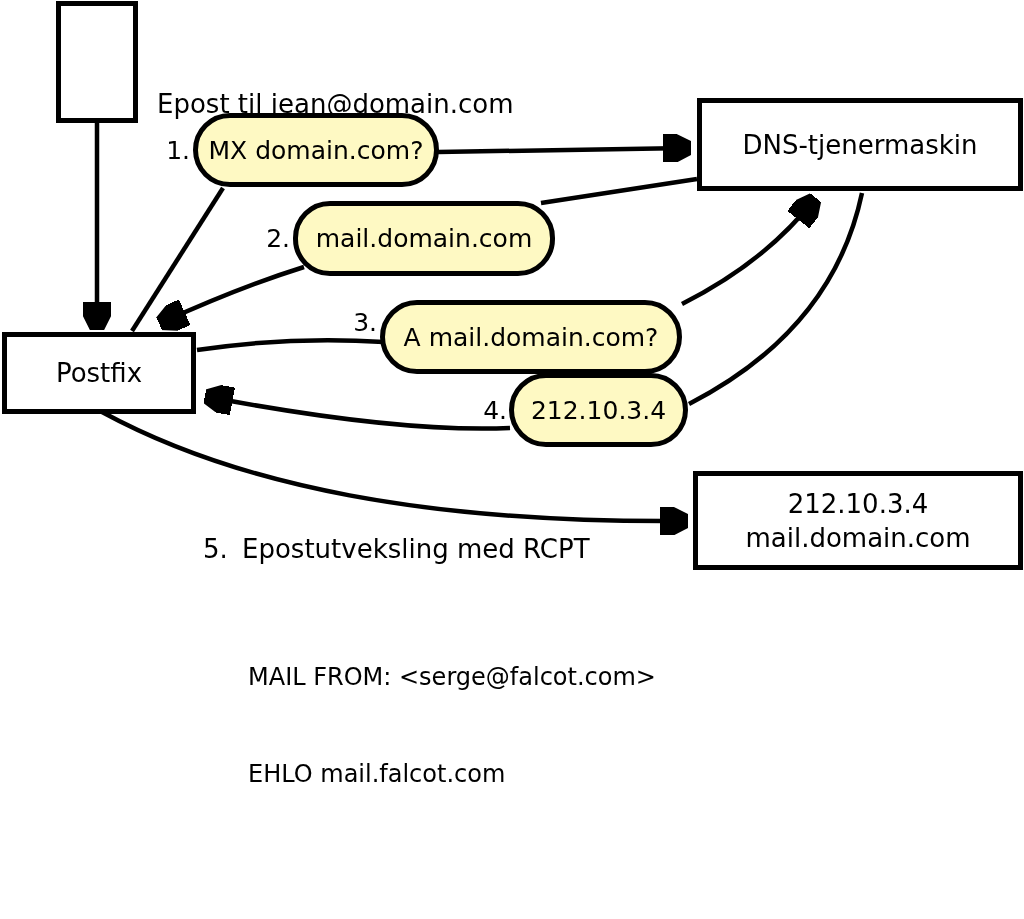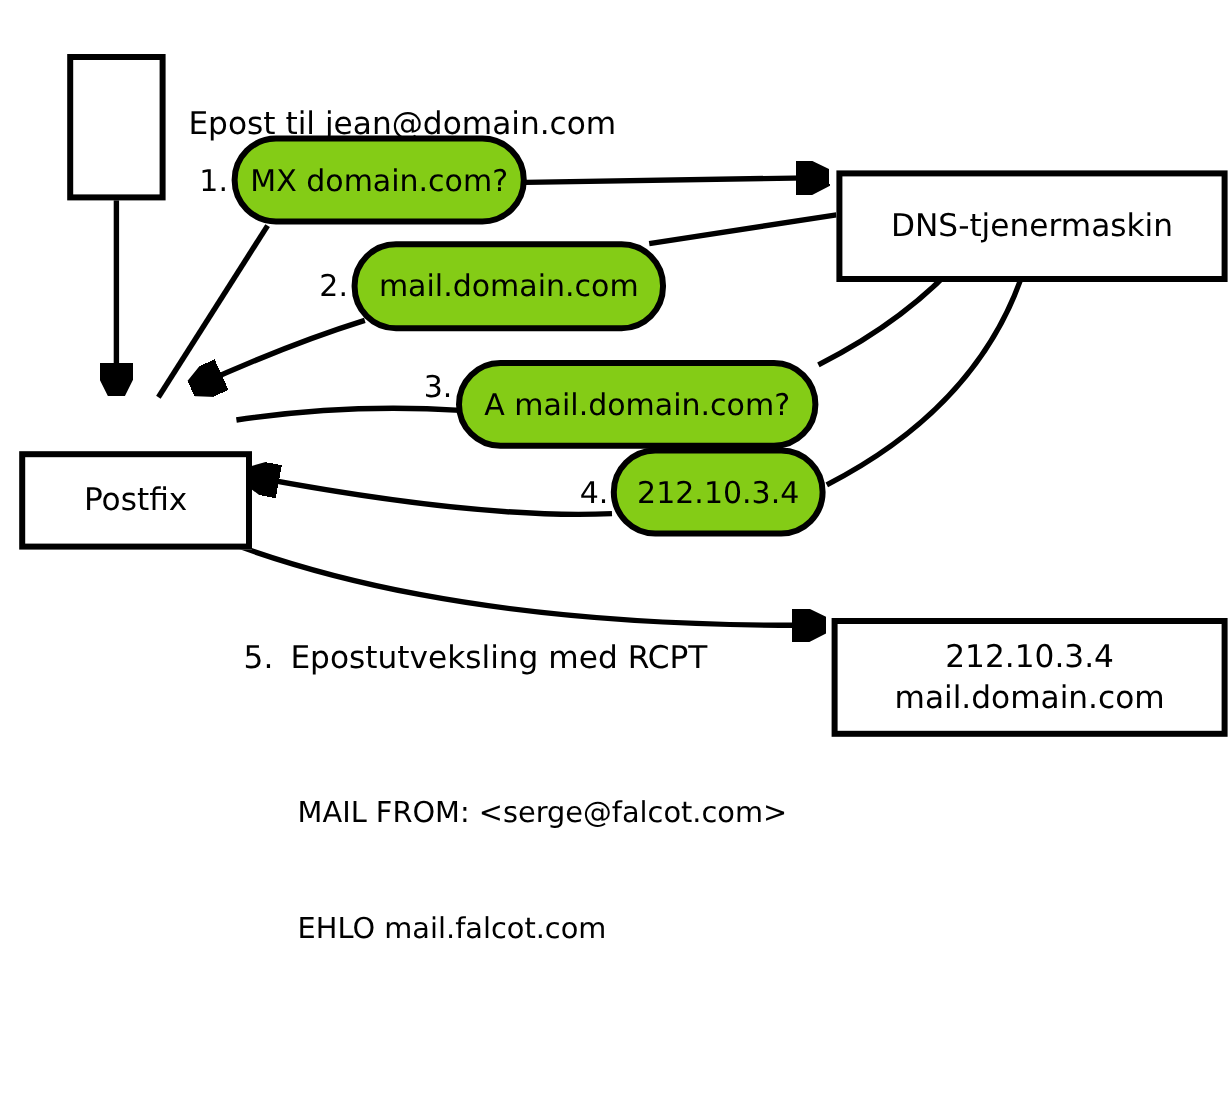--- a/index.html
+++ b/index.html
@@ -33,30 +33,29 @@
     box-sizing: border-box;
     background: #ffffff;
     border: 5px solid #000000;
     display: flex;
     align-items: center;
     justify-content: center;
     text-align: center;
     font-size: 26px;
     line-height: 34px;
     color: #000000;
-    margin-top: 44px;
   }
   .node.envelope   { left: 56px;  top: 1px;   width: 82px;  height: 122px; }
-  .node.postfix    { left: 16px;   top: 332px; width: 194px; height: 82px;  }
+  .node.postfix    { left: 2px;   top: 332px; width: 194px; height: 82px;  }
   .node.dns        { left: 697px; top: 98px;  width: 326px; height: 93px;  }
   .node.mailserver { left: 693px; top: 471px; width: 330px; height: 99px;  }
   .pill {
     position: absolute;
     box-sizing: border-box;
-    background: #84cc16;
+    background: #fef9c3;
     border: 5px solid #000000;
     border-radius: 37px;
     display: flex;
     align-items: center;
     justify-content: center;
     text-align: center;
     font-size: 25px;
     color: #000000;
   }
   .pill.p1 { left: 193px; top: 113px; width: 246px; height: 74px; }

